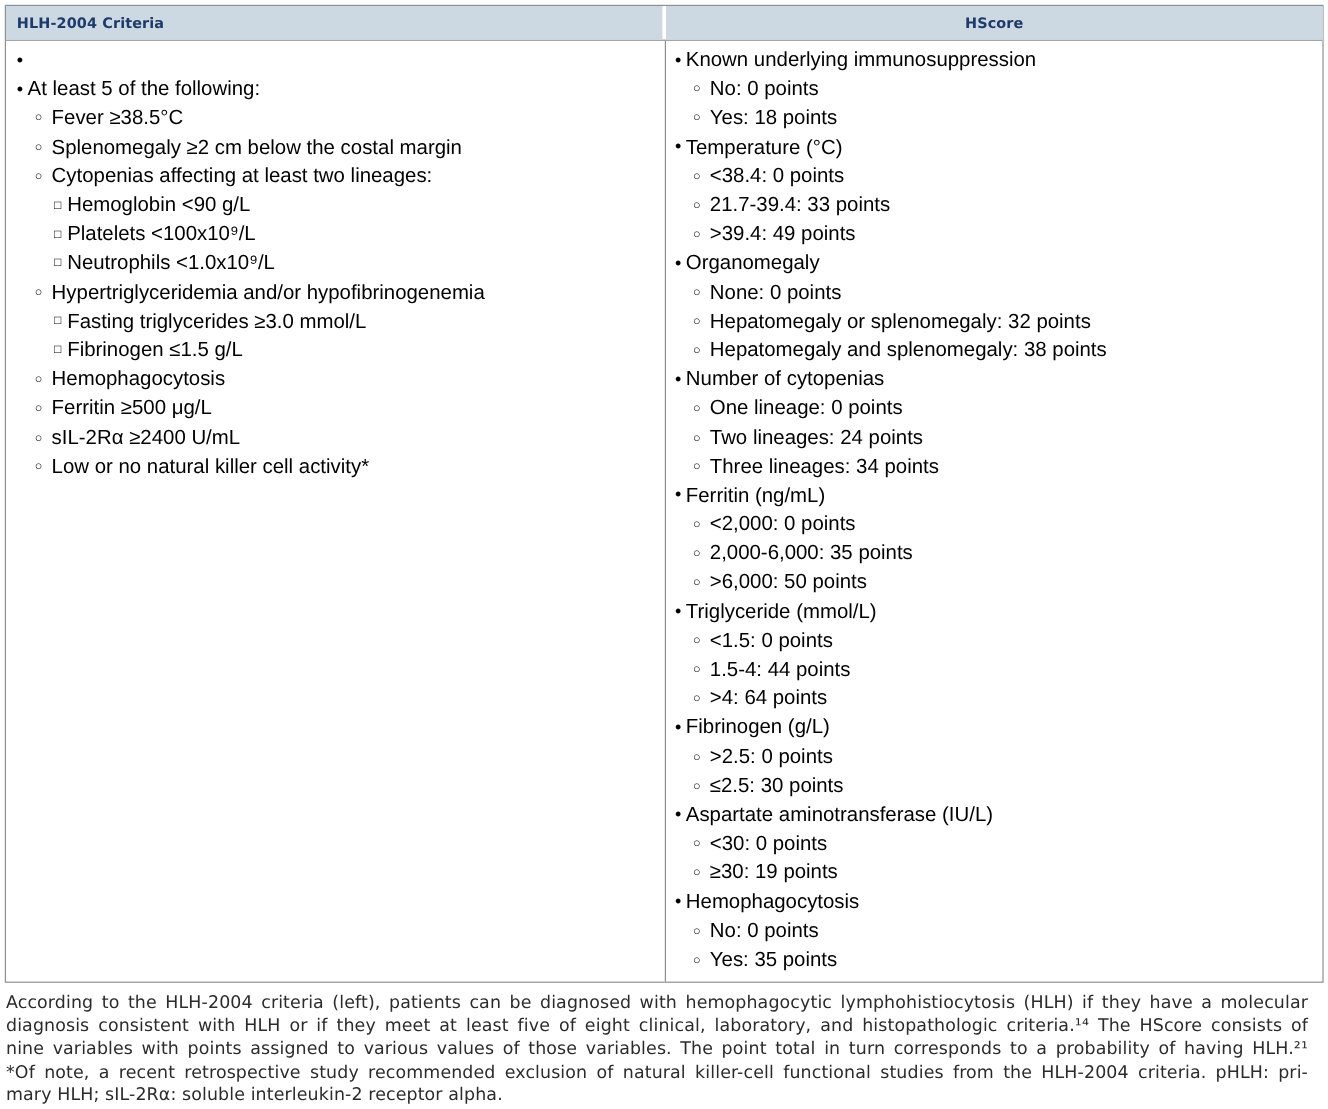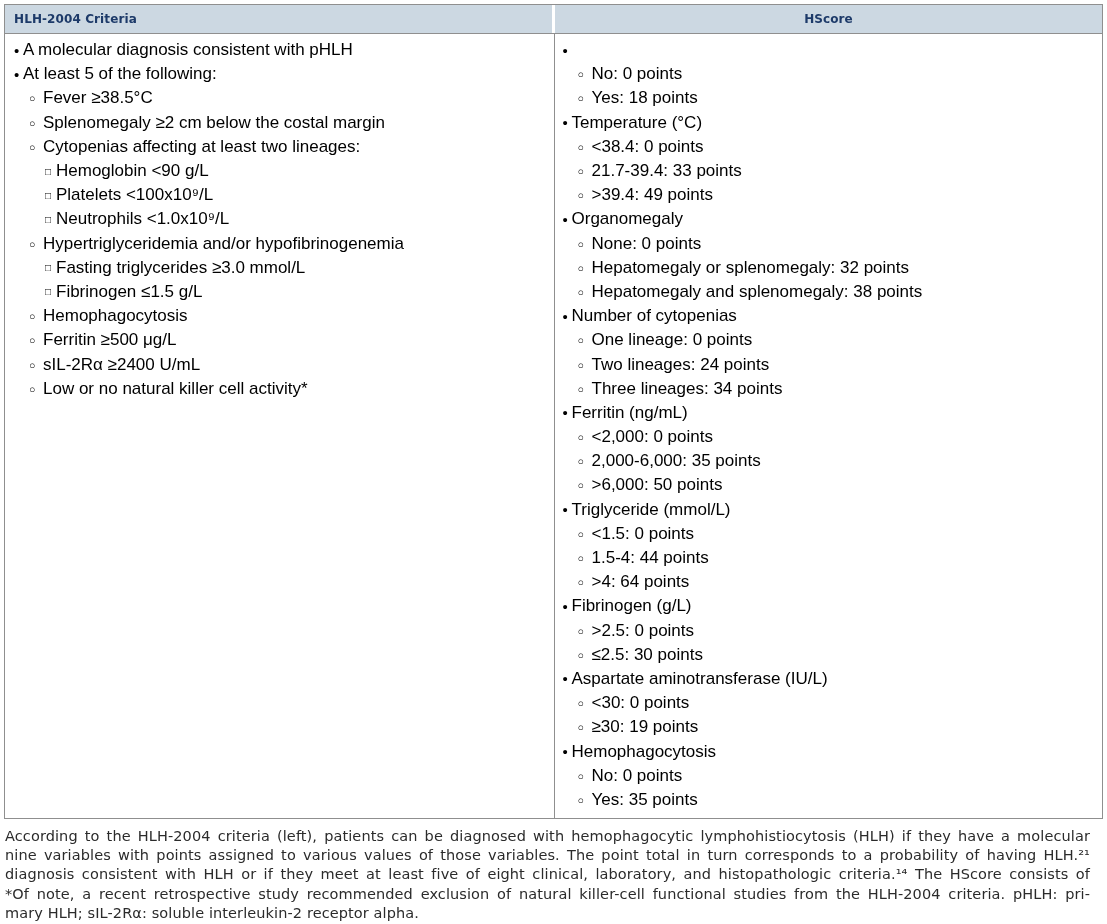--- a/index.html
+++ b/index.html
@@ -86,21 +86,20 @@
 
 <div class="figure">
   <div class="thead">
     <div class="th th-left">HLH-2004 Criteria</div>
     <div class="th th-right">HScore</div>
   </div>
   <div class="tbody">
     <div class="col col-left">
         <div class="line ind-0">
           <span class="marker m-dot">•</span>
-          <span class="txt">A molecular diagnosis consistent with pHLH</span>
         </div>
         <div class="line ind-0">
           <span class="marker m-dot">•</span>
           <span class="txt">At least 5 of the following:</span>
         </div>
         <div class="line ind-1">
           <span class="marker m-circle">○</span>
           <span class="txt">Fever ≥38.5°C</span>
         </div>
         <div class="line ind-1">
@@ -148,20 +147,21 @@
           <span class="txt">sIL-2Rα ≥2400 U/mL</span>
         </div>
         <div class="line ind-1">
           <span class="marker m-circle">○</span>
           <span class="txt">Low or no natural killer cell activity*</span>
         </div>
       </div>
     <div class="col col-right">
         <div class="line ind-0">
           <span class="marker m-dot">•</span>
+          <span class="txt">Known underlying immunosuppression</span>
         </div>
         <div class="line ind-1">
           <span class="marker m-circle">○</span>
           <span class="txt">No: 0 points</span>
         </div>
         <div class="line ind-1">
           <span class="marker m-circle">○</span>
           <span class="txt">Yes: 18 points</span>
         </div>
         <div class="line ind-0">
@@ -279,17 +279,17 @@
         <div class="line ind-1">
           <span class="marker m-circle">○</span>
           <span class="txt">Yes: 35 points</span>
         </div>
       </div>
   </div>
 </div>
 
 <div class="caption">
     <div class="cap-line">According to the HLH-2004 criteria (left), patients can be diagnosed with hemophagocytic lymphohistiocytosis (HLH) if they have a molecular</div>
+    <div class="cap-line">diagnosis consistent with HLH or if they meet at least five of eight clinical, laboratory, and histopathologic criteria.¹⁴ The HScore consists of</div>
     <div class="cap-line">nine variables with points assigned to various values of those variables. The point total in turn corresponds to a probability of having HLH.²¹</div>
-    <div class="cap-line">diagnosis consistent with HLH or if they meet at least five of eight clinical, laboratory, and histopathologic criteria.¹⁴ The HScore consists of</div>
     <div class="cap-line">*Of note, a recent retrospective study recommended exclusion of natural killer-cell functional studies from the HLH-2004 criteria. pHLH: pri-</div>
     <div class="cap-line last">mary HLH; sIL-2Rα: soluble interleukin-2 receptor alpha.</div>
   </div>
 
 </body></html>

